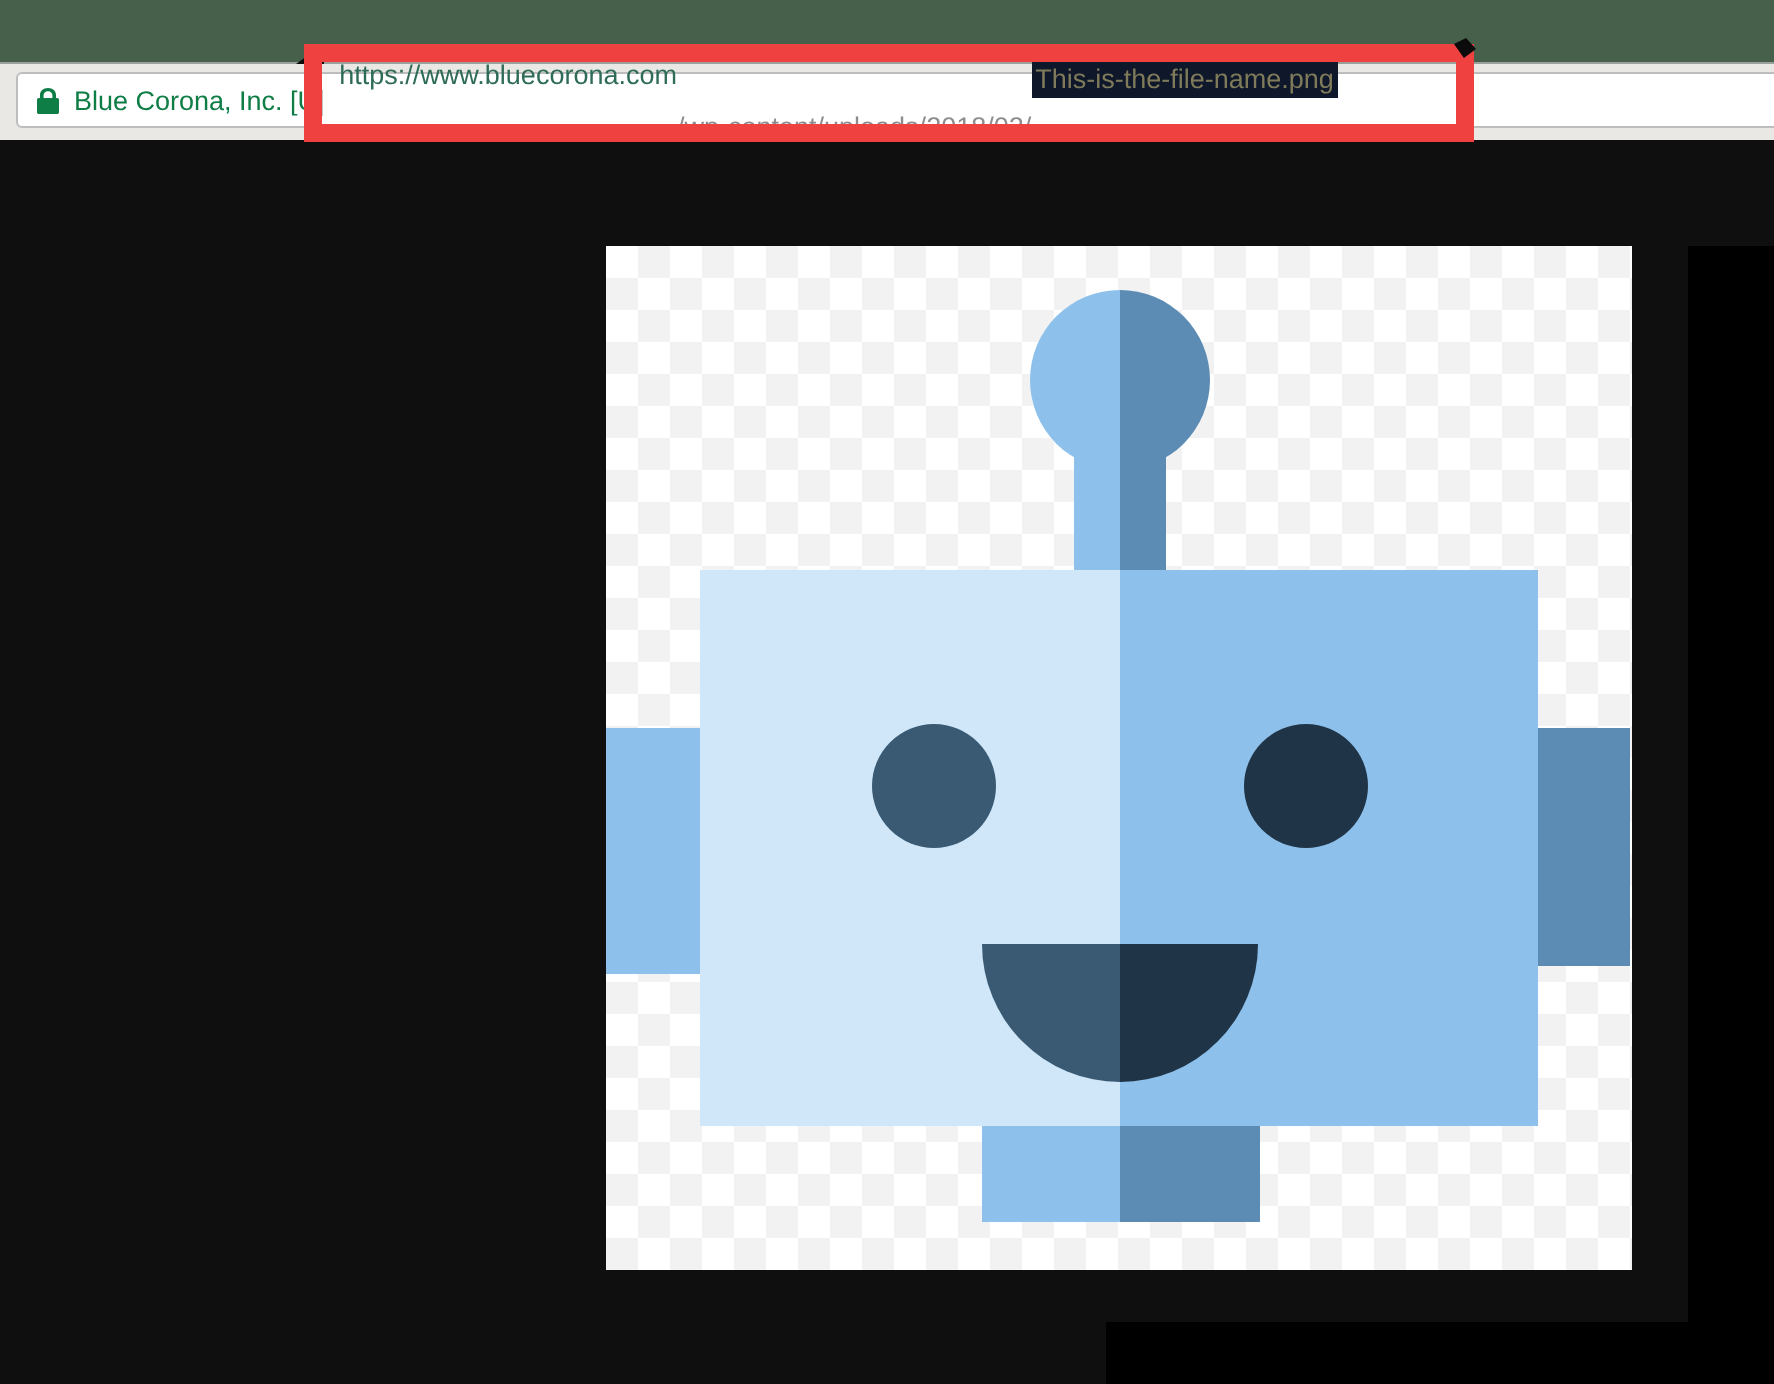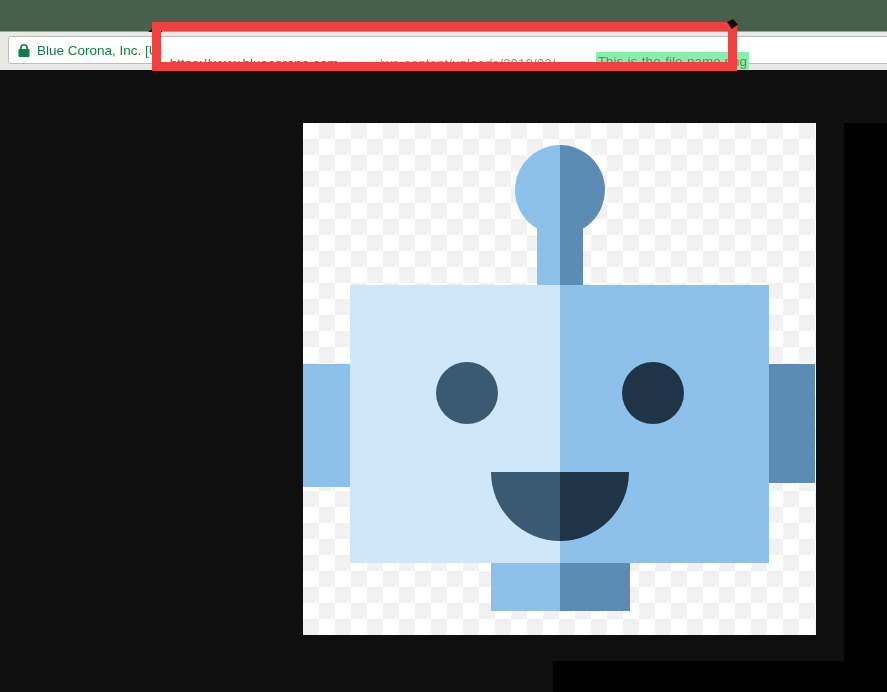--- a/index.html
+++ b/index.html
@@ -23,24 +23,24 @@
     background:#ffffff;border:1px solid #bdbdbd;border-radius:3px;
     box-sizing:border-box;display:flex;align-items:center;
     padding-left:9px;font-size:13.5px;white-space:nowrap;
   }
   .badge{display:flex;align-items:center;gap:7px;flex:none;}
   .badge-label{
     color:#0f7d46;max-width:116px;overflow:hidden;white-space:nowrap;flex:none;
   }
   .lock{flex:none;display:block;}
   .url-sep{color:#b3b3b3;margin:0 7px 0 6px;font-size:14px;}
-  .url{display:flex;align-items:flex-end;gap:40px;}
+  .url{display:flex;align-items:flex-start;}
   .url-secure{color:#2e6b58;}
   .url-path{color:#8c8c8c;margin-top:26px;}
-  .url-file{color:#7e7a5a;background:#86efac;padding:2px 2px;}
+  .url-file{color:#7e7a5a;background:#0f172a;padding:2px 2px;}
   
   .red-box{
     position:absolute;left:152px;top:22px;width:585px;height:49px;
     border:9px solid #ee4140;box-sizing:border-box;z-index:10;
     background:transparent;
   }
   .cursor-mark-left{
     position:absolute;left:148px;top:22px;width:14px;height:10px;
     background:#0b0b0b;z-index:5;
     clip-path:polygon(0 100%, 100% 0, 100% 100%);

